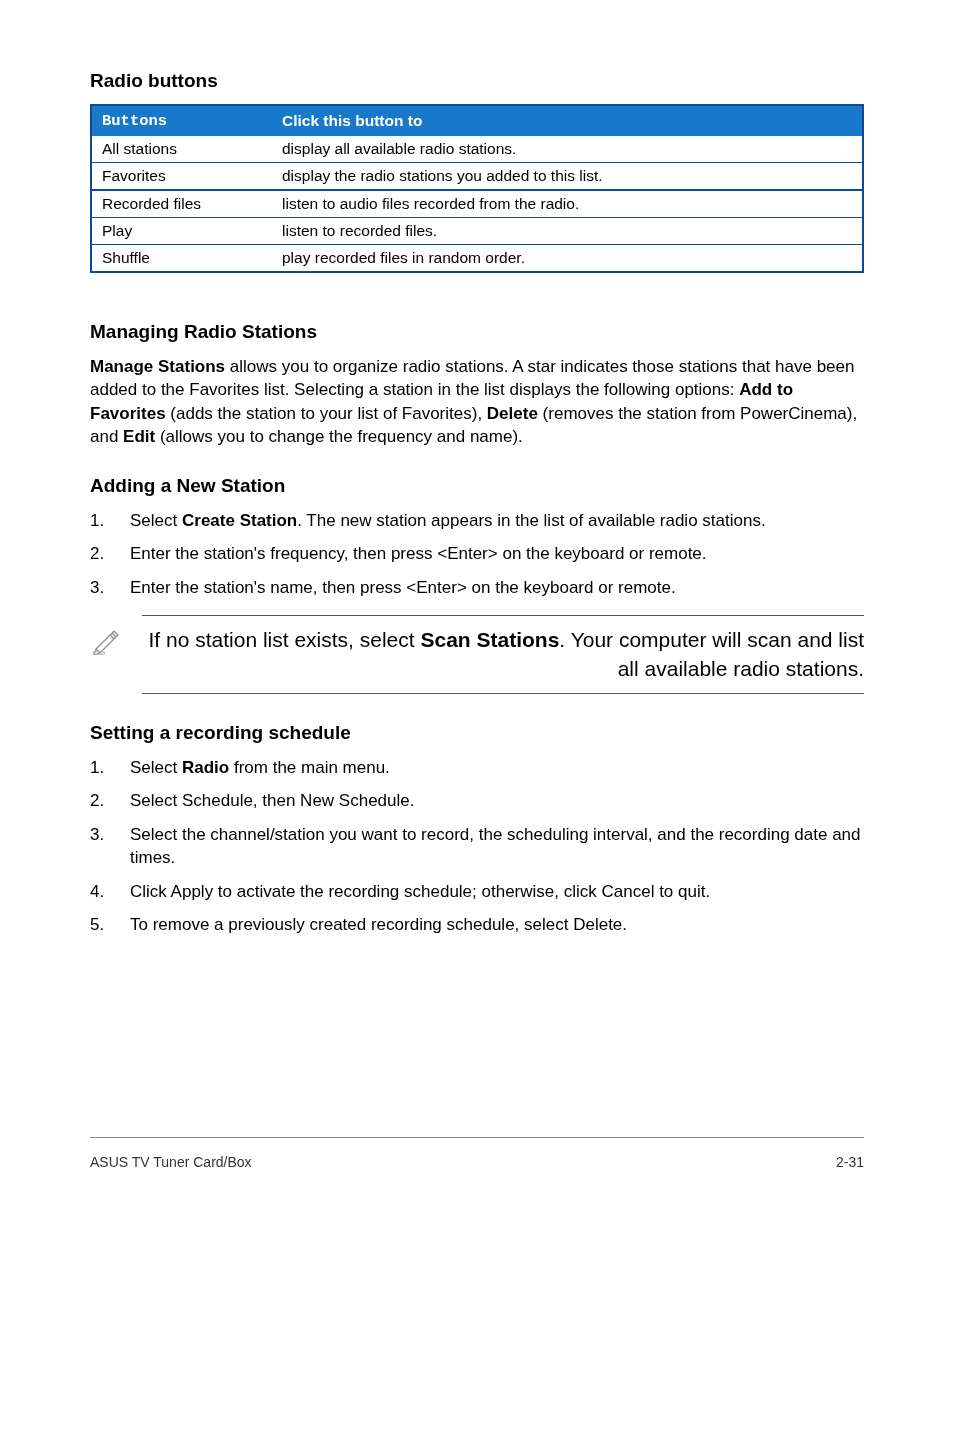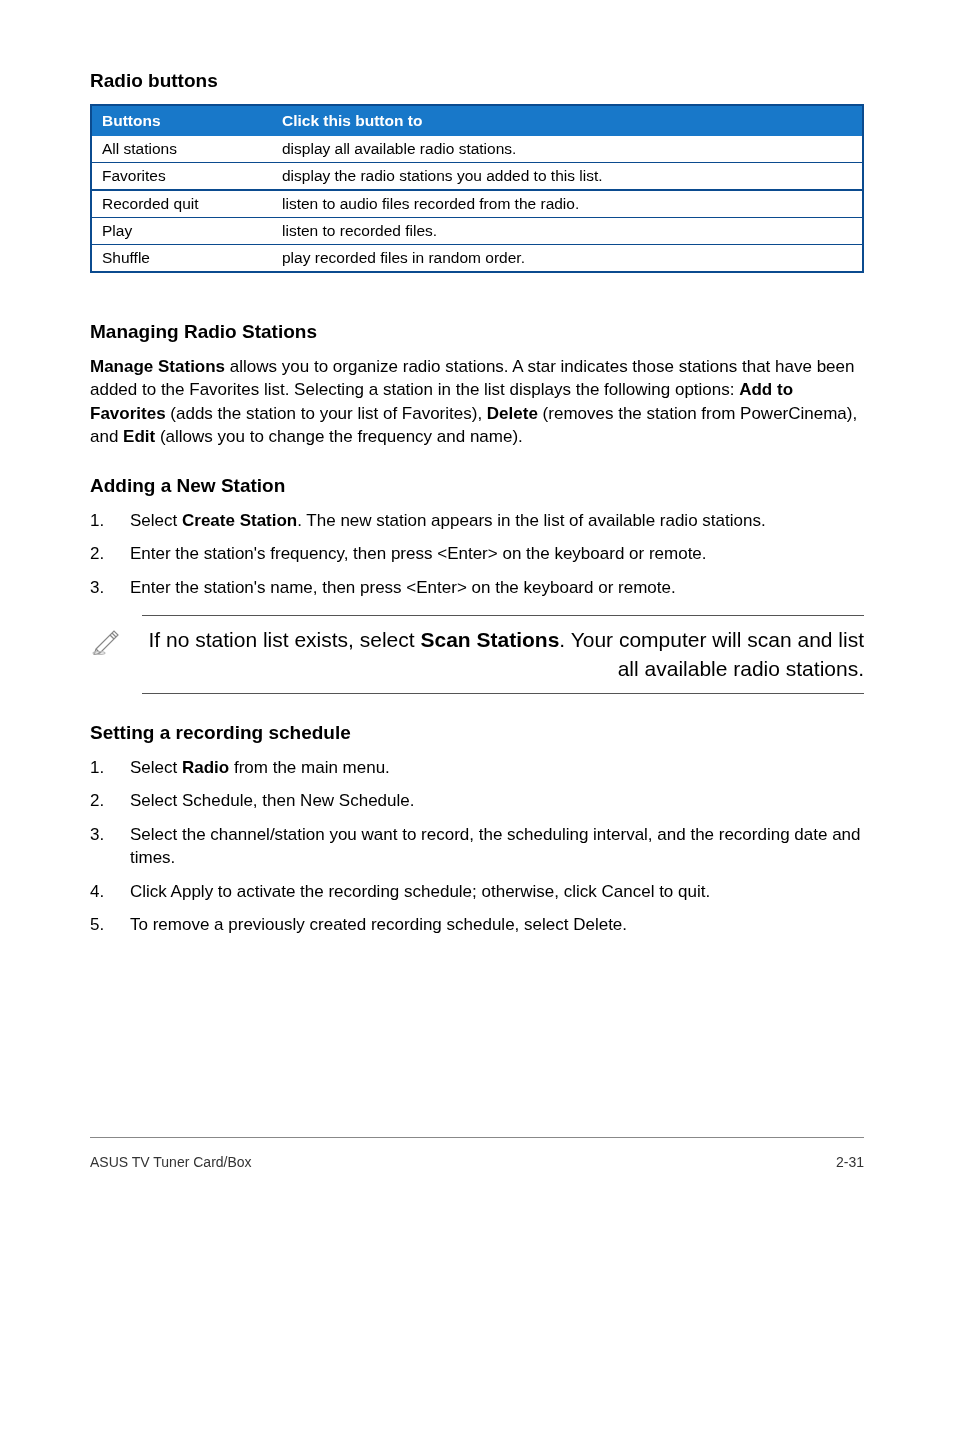--- a/index.html
+++ b/index.html
@@ -27,20 +27,21 @@
   }
   table.radio-table th {
     background: #1878c9;
     color: #fff;
     text-align: left;
     font-weight: bold;
     padding: 6px 10px;
   }
   table.radio-table th.col-btn {
     width: 160px;
+    font-family: Liberation Mono, monospace;
   }
   table.radio-table td {
     padding: 4px 10px;
     border-bottom: 1px solid #0b4b8f;
     vertical-align: top;
   }
   table.radio-table tr.group-end td {
     border-bottom: 2px solid #0b4b8f;
   }
   table.radio-table td.label {
@@ -124,21 +125,21 @@
     <tbody>
       <tr>
         <td class="label">All stations</td>
         <td>display all available radio stations.</td>
       </tr>
       <tr class="group-end">
         <td class="label">Favorites</td>
         <td>display the radio stations you added to this list.</td>
       </tr>
       <tr>
-        <td class="label">Recorded quit</td>
+        <td class="label">Recorded files</td>
         <td>listen to audio files recorded from the radio.</td>
       </tr>
       <tr>
         <td class="label">Play</td>
         <td>listen to recorded files.</td>
       </tr>
       <tr>
         <td class="label">Shuffle</td>
         <td>play recorded files in random order.</td>
       </tr>

